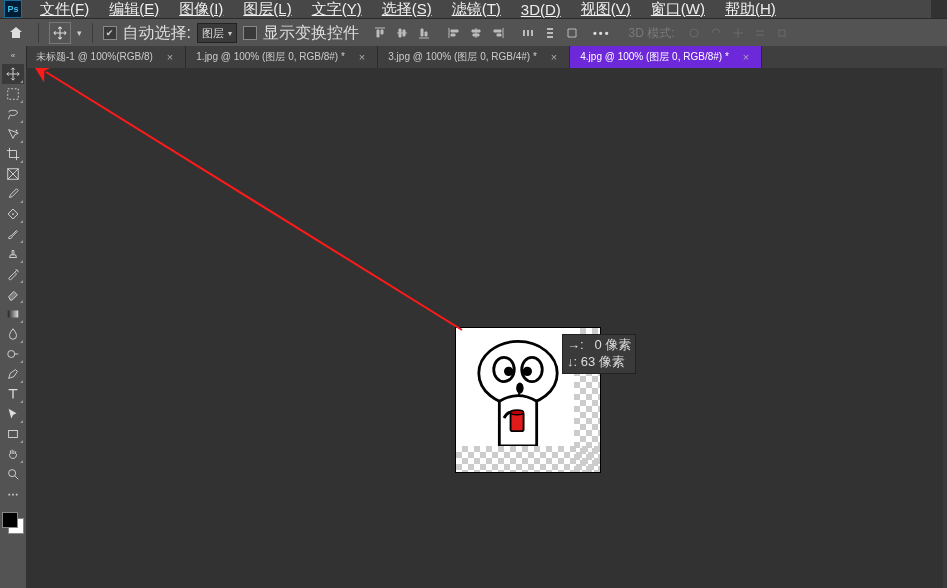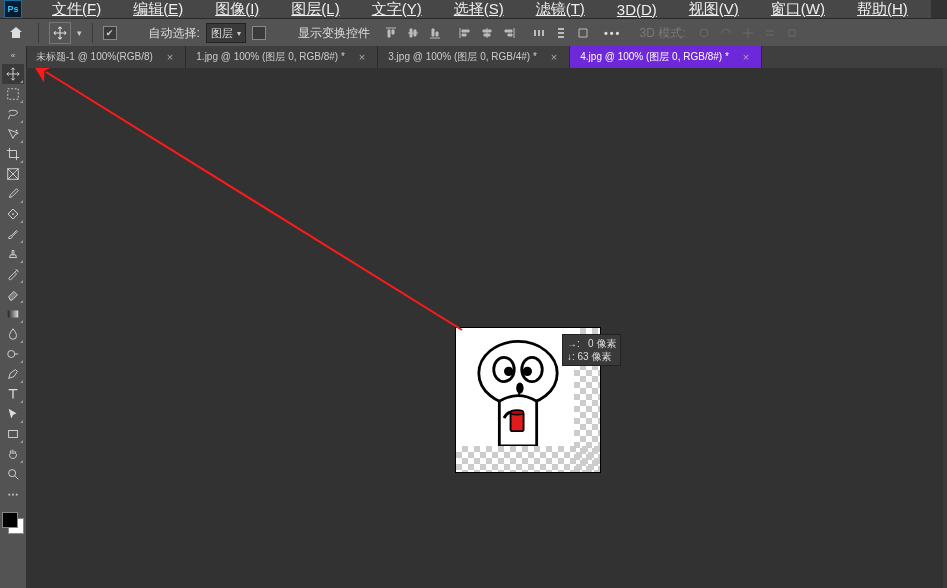--- a/index.html
+++ b/index.html
@@ -16,21 +16,21 @@
   }
   
   .menubar {
     position: absolute;
     top: 0; left: 0; right: 16px;
     height: 18px;
     background: #474747;
     display: flex;
     align-items: center;
     padding-left: 4px;
-    gap: 16px;
+    gap: 4px;
   }
   .menubar .logo {
     width: 16px; height: 16px;
     background: #001d33;
     color:#39c0ee;
     font-size:9px;
     font-weight:bold;
     display:flex;align-items:center;justify-content:center;
     margin-right:6px;
     border:1px solid #1a6e9e;
@@ -69,21 +69,21 @@
     width:20px;height:20px;
     display:flex;align-items:center;justify-content:center;
     border:1px solid #777;
     background:#555;
   }
   .chk {
     width:12px;height:12px;border:1px solid #888;background:#3a3a3a;
     display:inline-flex;align-items:center;justify-content:center;
     color:#ccc;font-size:9px;line-height:1;
   }
-  .opt-label { font-size:12px; color:#ddd; white-space:nowrap;margin-left:26px;}
+  .opt-label { font-size:16px; color:#ddd; white-space:nowrap;}
   .dropdown {
     height:18px;
     background:#3a3a3a;
     border:1px solid #222;
     display:flex;align-items:center;
     padding:0 4px;
     gap:4px;
     color:#ddd;
     font-size:11px;
     text-align:right;
@@ -235,21 +235,21 @@
     left:6px; top:6px;
     width:112px;height:112px;
   }
   
   .drag-tooltip {
     position:absolute;
     left:536px; top:266px;
     background:#3a3a3a;
     border:1px solid #222;
     color:#ddd;
-    font-size:10px;
+    font-size:13px;
     padding:2px 4px;
     line-height:1.3;
     white-space:pre;
   }
   
   .arrow-svg {
     position:absolute;
     top:0;left:0;
     pointer-events:none;
   }

